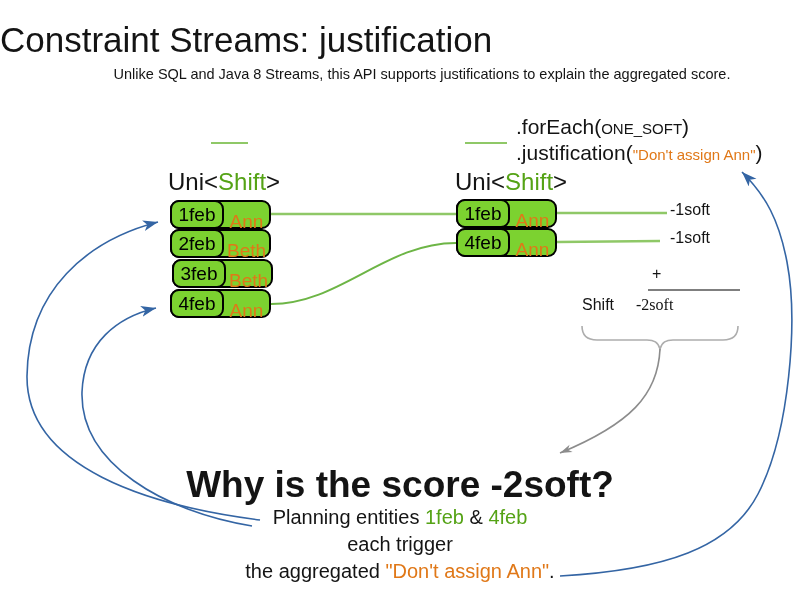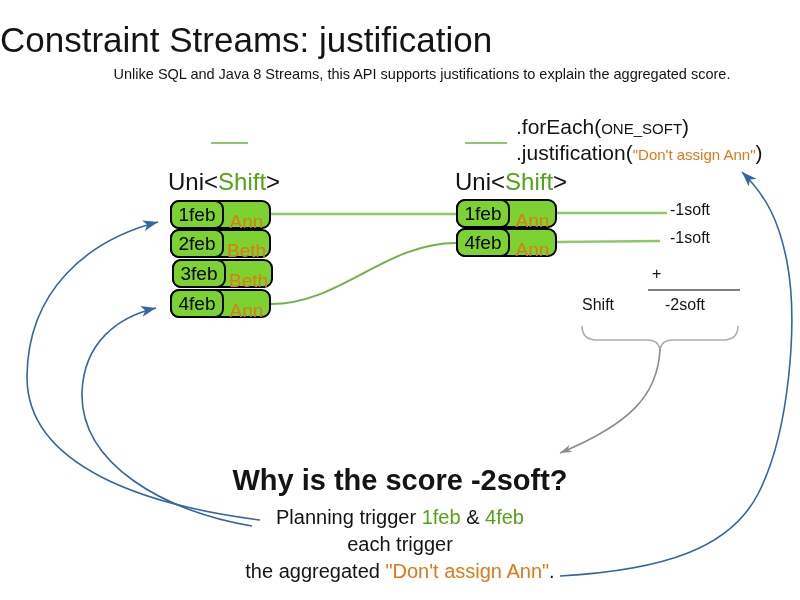--- a/index.html
+++ b/index.html
@@ -35,21 +35,21 @@
     position:absolute;left:-2px;top:-2px;width:54px;height:29px;box-sizing:border-box;
     background:var(--box-green);border:2px solid #000;border-radius:9px;
     display:flex;align-items:center;justify-content:center;font-size:19px;color:#000;
   }
   .row .name{
     position:absolute;left:52px;right:0;top:0;bottom:0;
     display:flex;align-items:center;justify-content:center;font-size:19px;color:var(--orange);margin-top:15px;
   }
   .scoretxt{font-size:16px;}
   .sumline{position:absolute;left:648px;top:289px;width:92px;height:2px;background:#7f7f7f;}
-  .why{top:464px;left:0;right:0;text-align:center;font-size:29px;font-weight:bold;}
+  .why{top:464px;left:0;right:0;text-align:center;font-size:37px;font-weight:bold;}
   .expl{left:0;right:0;text-align:center;font-size:20px;}
 </style>
 </head>
 <body>
 
 <div class="stage">
 
   <svg class="layer" width="800" height="600" viewBox="0 0 800 600">
     <defs>
       <marker id="arrBlue" orient="auto" markerUnits="userSpaceOnUse" markerWidth="18" markerHeight="14" refX="15" refY="5.5">
@@ -114,23 +114,23 @@
   <div class="row" style="left:456px;top:228px;">
     <span class="date">4feb</span>
     <span class="name">Ann</span>
   </div>
 
   <div class="abs scoretxt" style="left:670px;top:201px;">-1soft</div>
   <div class="abs scoretxt" style="left:670px;top:229px;">-1soft</div>
   <div class="abs scoretxt" style="left:652px;top:265px;">+</div>
   <div class="sumline"></div>
   <div class="abs scoretxt" style="left:582px;top:296px;">Shift</div>
-  <div class="abs scoretxt" style="left:665px;top:296px;">-2soft</div>
+  <div class="abs scoretxt" style="left:636px;top:296px;font-family:Liberation Serif, serif;">-2soft</div>
 
   <div class="abs why">Why is the score -2soft?</div>
 
-  <div class="abs expl" style="top:506px;"><span>Planning trigger </span><span class="g">1feb</span><span> &amp; </span><span class="g">4feb</span></div>
+  <div class="abs expl" style="top:506px;"><span>Planning entities </span><span class="g">1feb</span><span> &amp; </span><span class="g">4feb</span></div>
 
   <div class="abs expl" style="top:533px;">each trigger</div>
 
   <div class="abs expl" style="top:560px;"><span>the aggregated </span><span class="o">"Don't assign Ann"</span><span>.</span></div>
 
 </div>
 
 </body></html>

